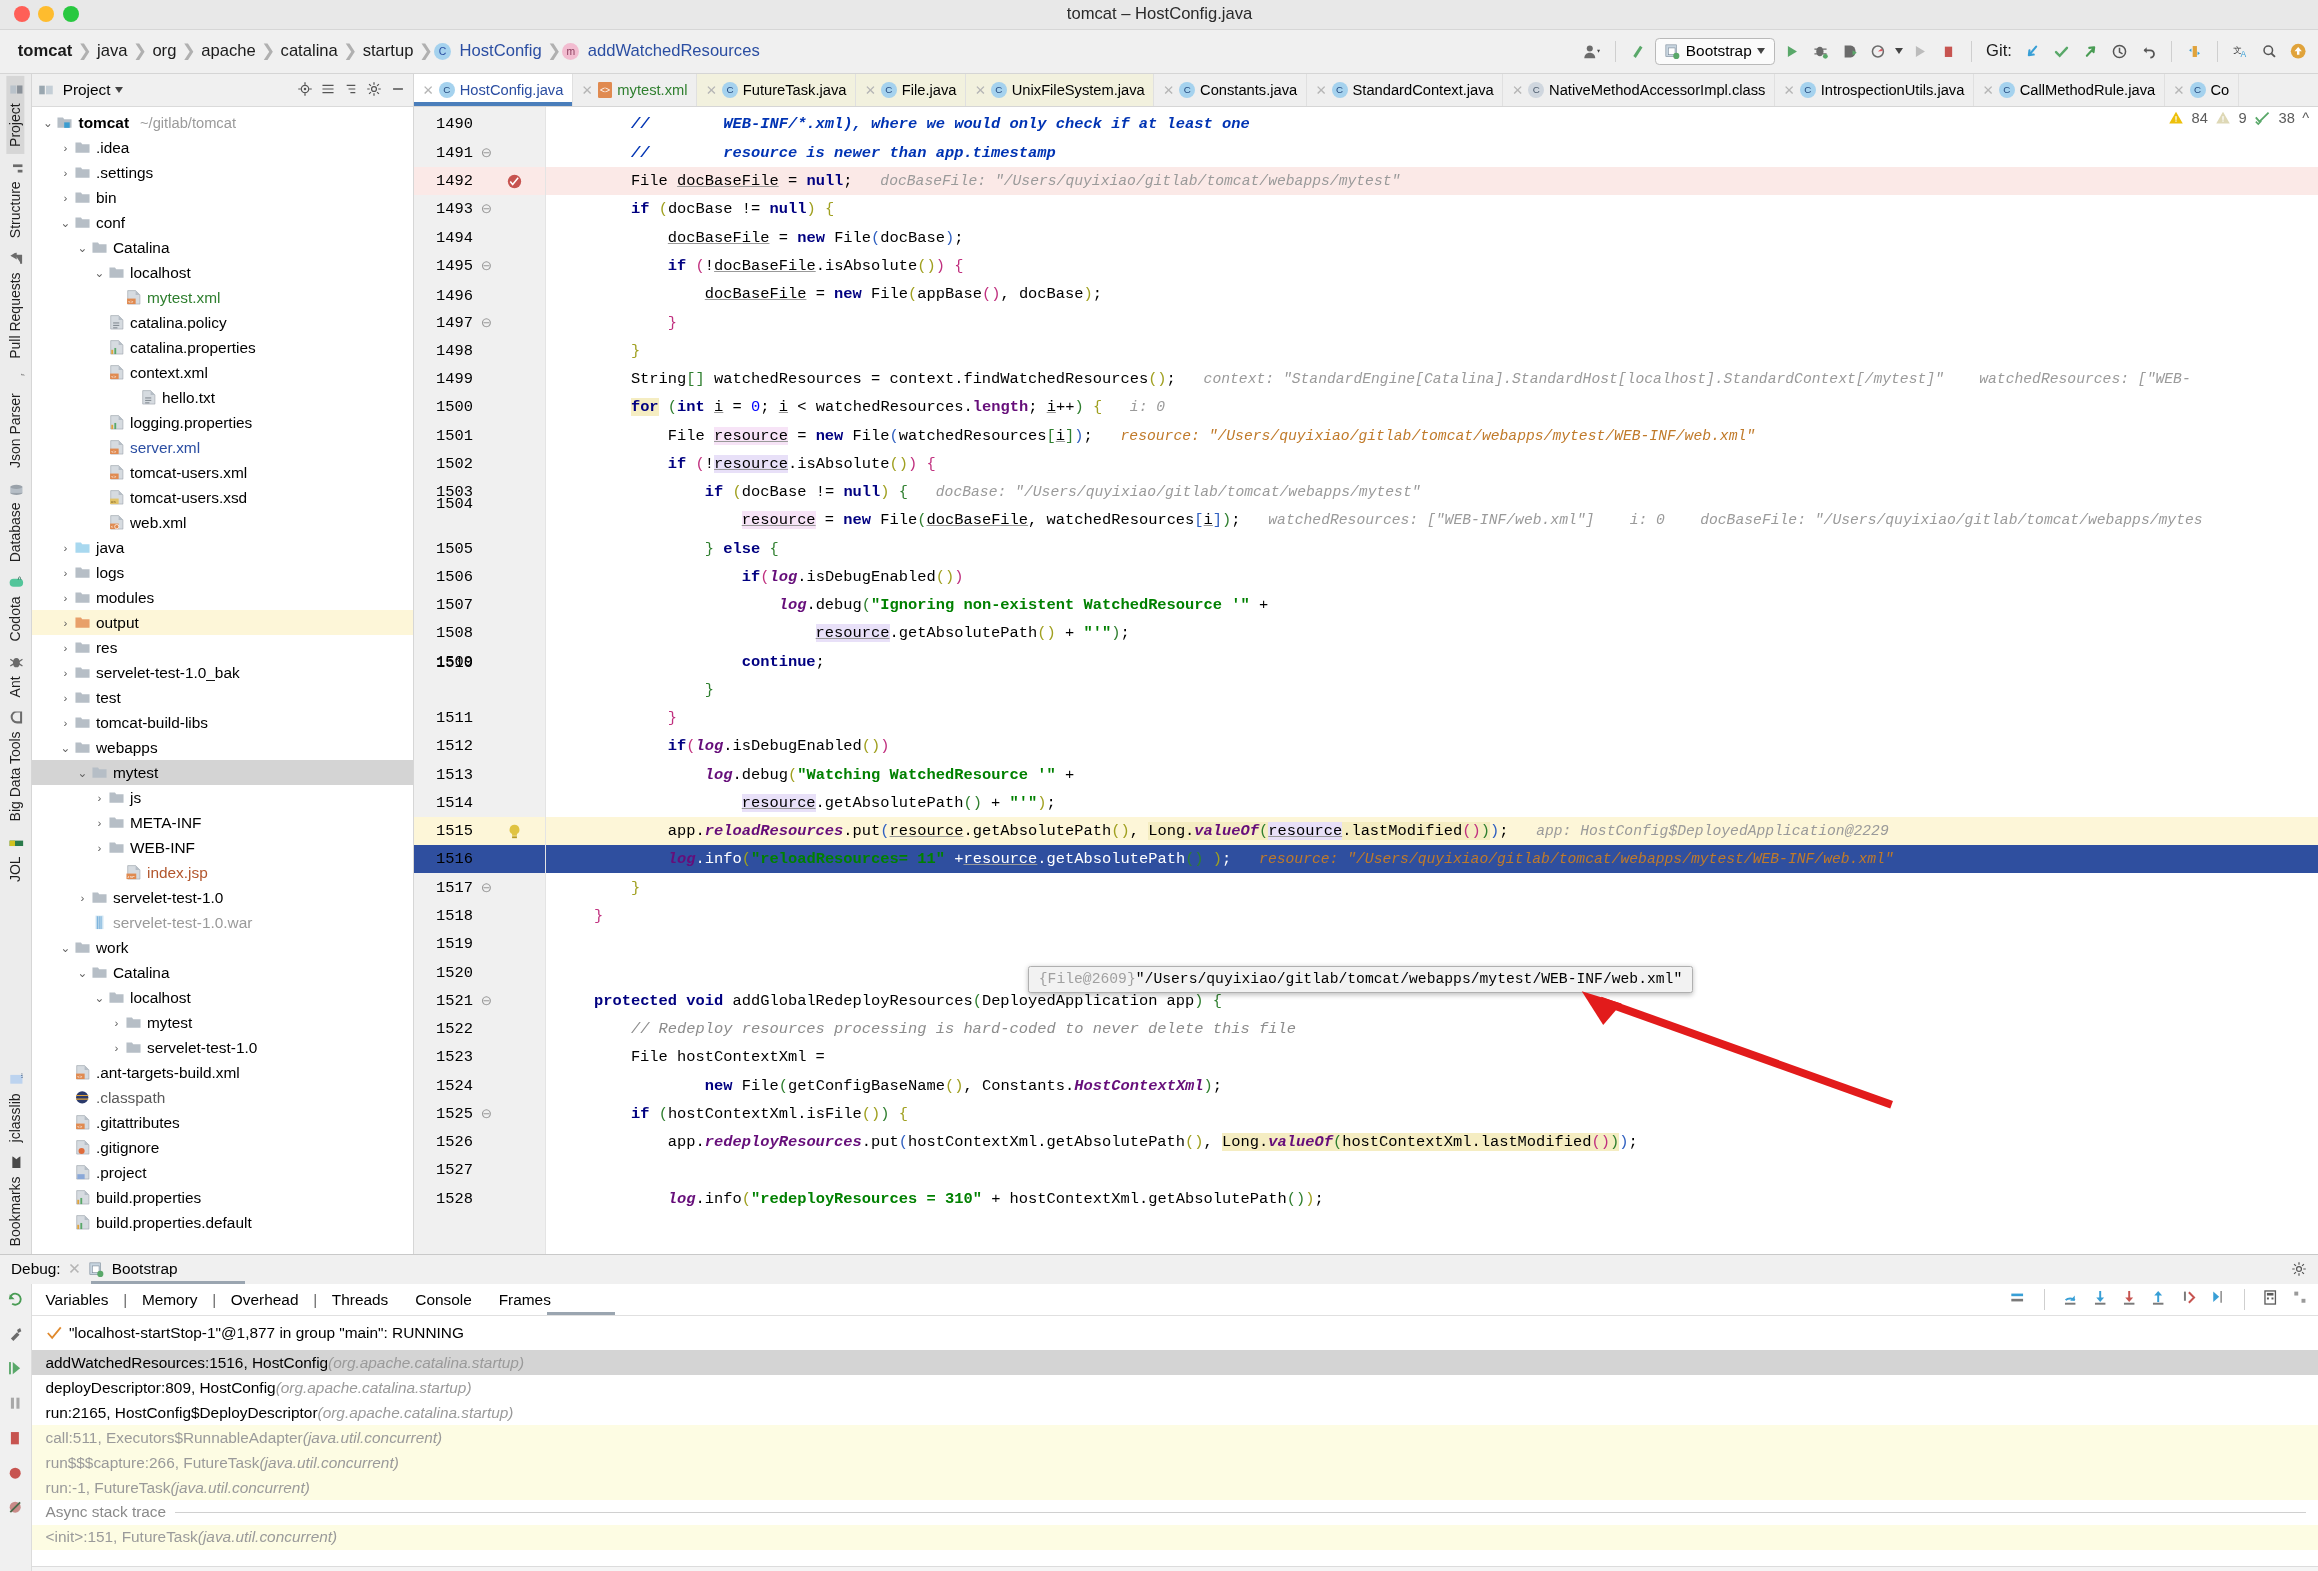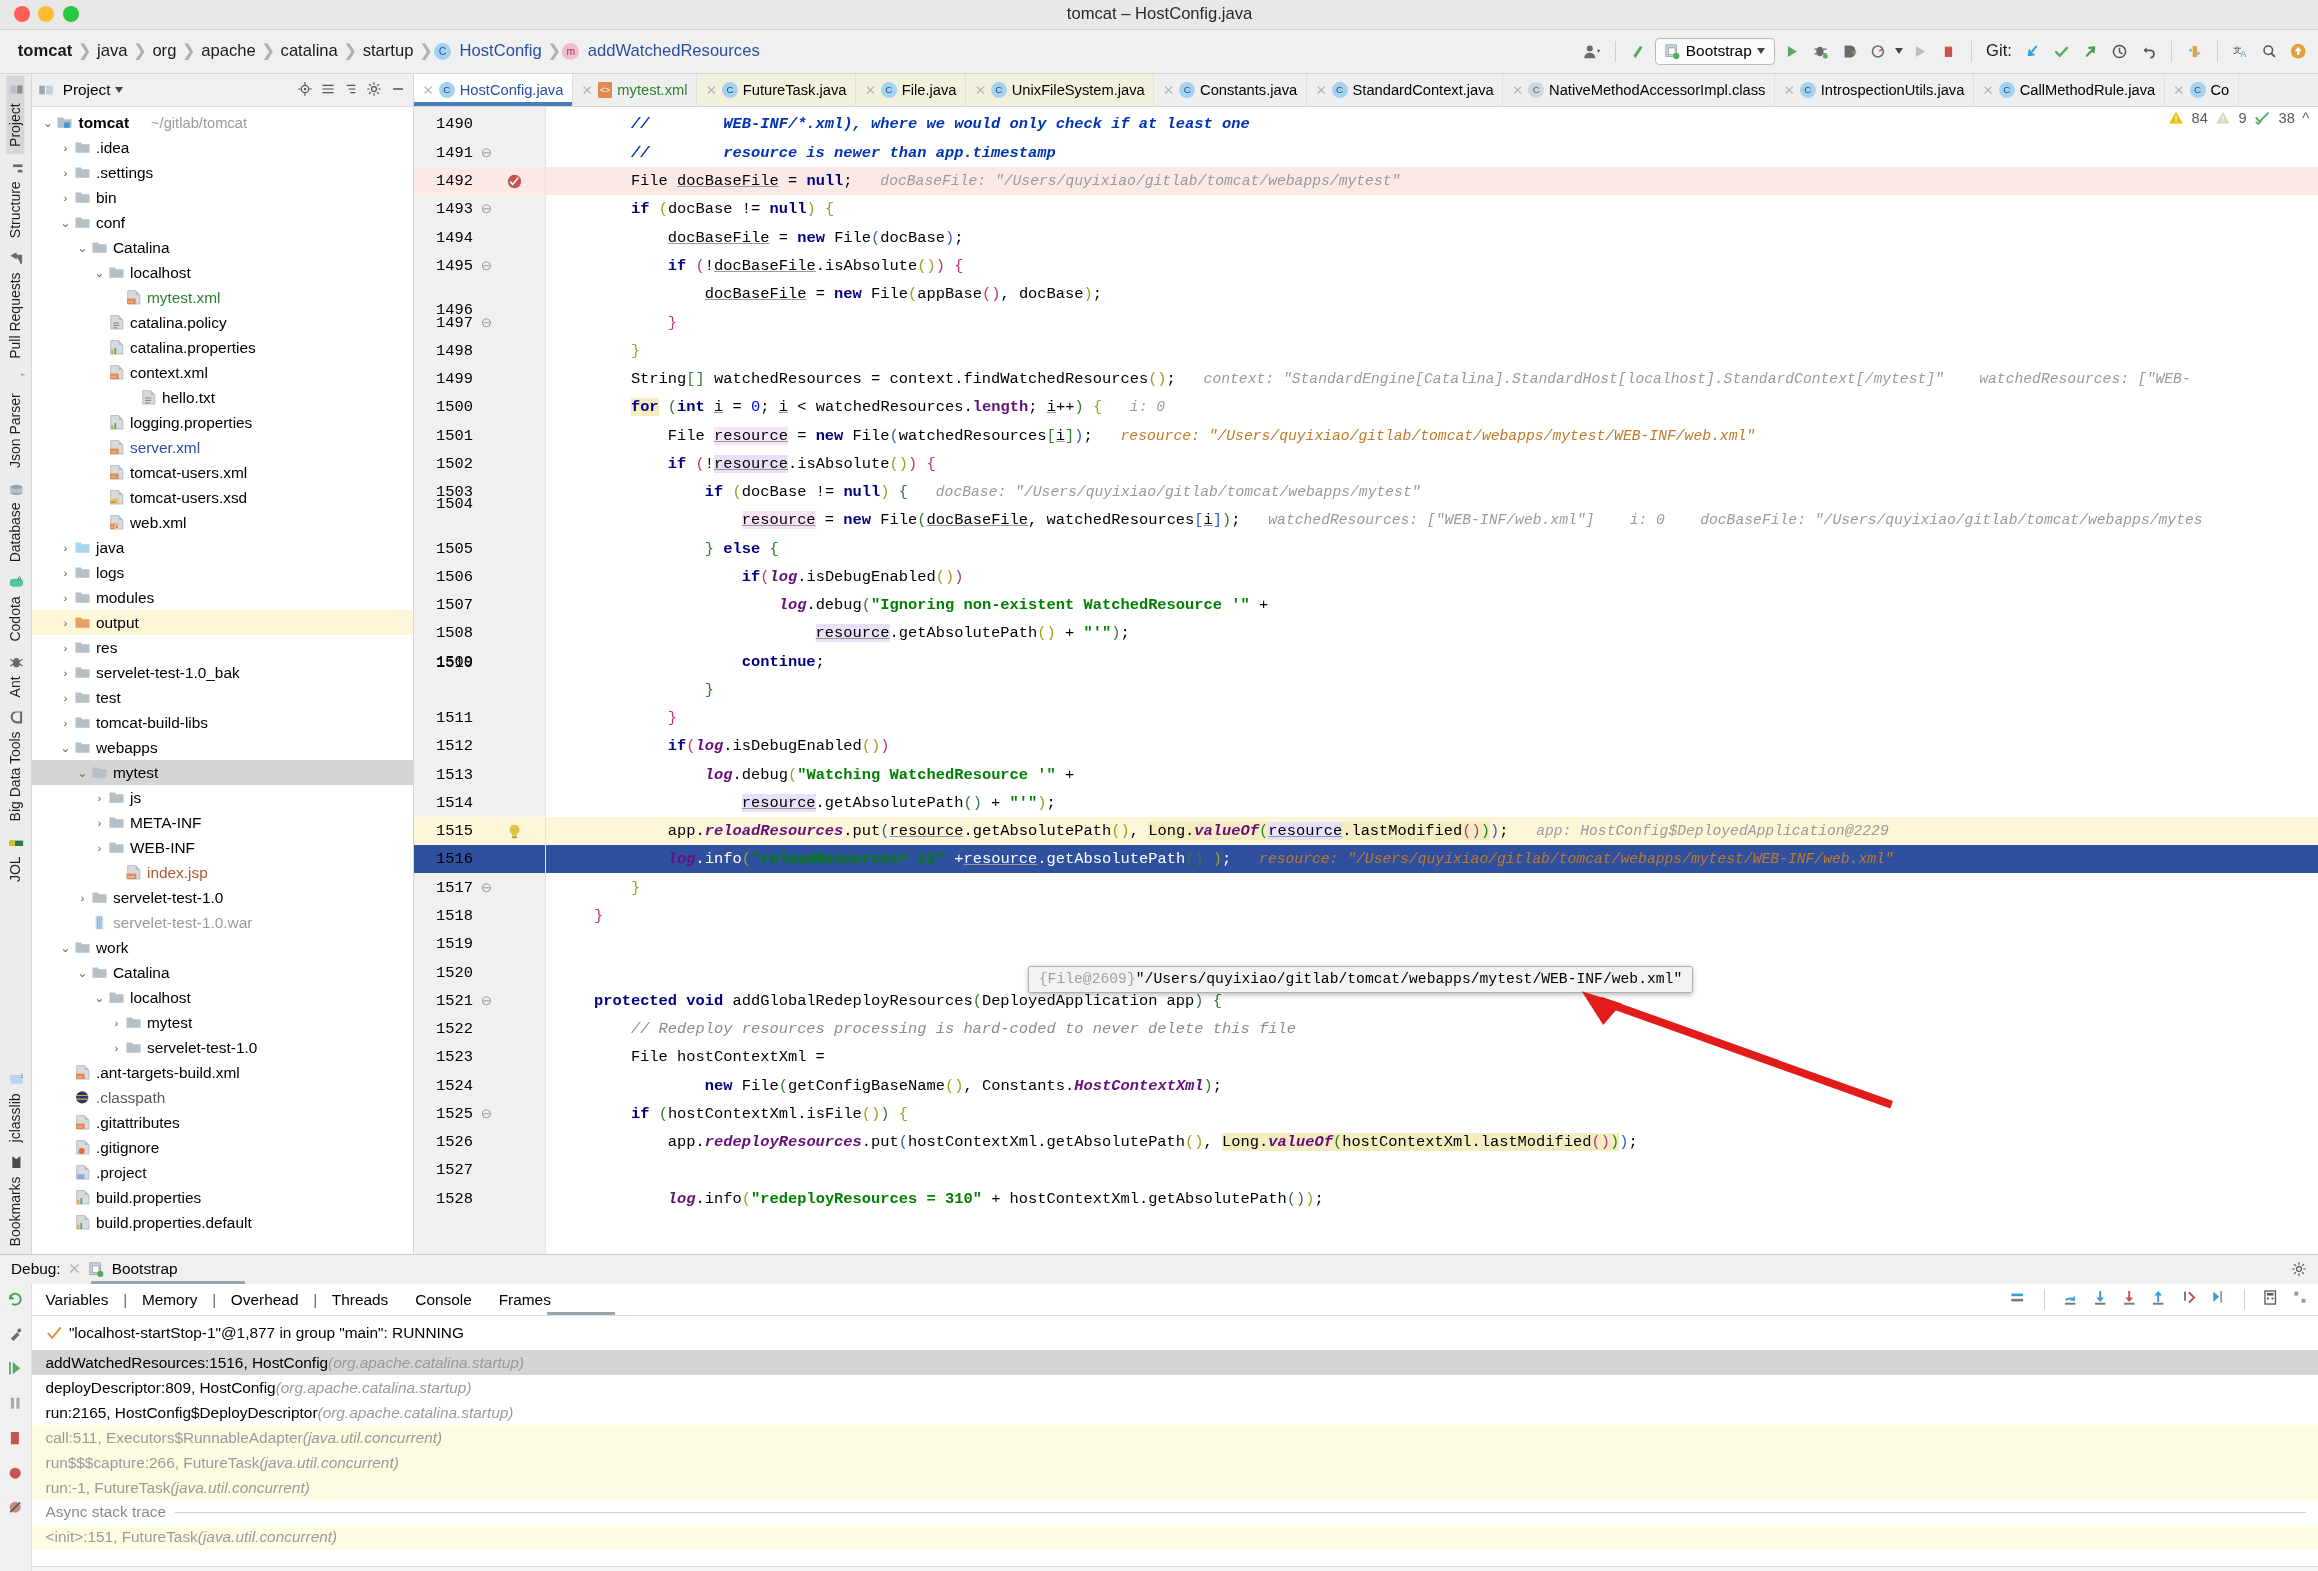--- a/index.html
+++ b/index.html
@@ -56,21 +56,21 @@
   .ptspacer{flex:1;}
   .ticon { width:18.4px;height:18.4px;display:inline-flex;align-items:center;justify-content:center; }
   .tree { flex:1; overflow:hidden; padding-top:3.7px; font-size:15.4px; }
   .row { height:25px; display:flex; align-items:center; white-space:nowrap; }
   .row.sel { background:#d4d4d4; }
   .row.hl { background:#fdf6d8; }
   .arrow { width:14.7px; text-align:center; color:#5b5b5b; font-size:11.7px; flex:none;}
   .ficon { width:18.4px; height:14.7px; flex:none; margin-right:4.9px; }
   .lbl { font-size:15.4px; }
   .lbl.b{font-weight:bold;}
-  .path { color:#9a9a9a; font-size:14.7px; margin-left:22px; }
+  .path { color:#9a9a9a; font-size:14.7px; margin-left:11px; }
 
   
   .editorcol { flex:1; display:flex; flex-direction:column; min-width:0; }
   .tabbar { height:33px; background:#efefef; display:flex; align-items:stretch;
     border-bottom:0.6px solid #d6d6d6; overflow:hidden; }
   .etab { display:flex; align-items:center; gap:4.9px; padding:0 8.6px; font-size:14.7px;
     border-right:0.6px solid #e0e0e0; white-space:nowrap; position:relative; }
   .etab.active { background:#fff; }
   .etab.active:after { content:""; position:absolute; left:0; right:0; bottom:0; height:3.1px; background:#4a7ebb; }
   .etab.group { background:#f2f1de; }
@@ -871,21 +871,21 @@
           <div class="lnum" style="top: 60px; line-height: 28px;">1492</div>
           <div style="position: absolute; left: 92px; top: 66px; width: 17px; height: 17px;"><svg width="17" height="17" viewBox="0 0 28 28">
               <circle cx="14" cy="14" r="11" fill="#c75450"></circle>
               <path d="M7 14l4 5 9-11" stroke="#fff" stroke-width="2.6" fill="none"></path>
             </svg></div>
           <div class="lnum" style="top: 88px; line-height: 28px;">1493</div>
           <div class="fold" style="top: 88px; line-height: 28px;">⊖</div>
           <div class="lnum" style="top: 117px; line-height: 28px;">1494</div>
           <div class="lnum" style="top: 145px; line-height: 28px;">1495</div>
           <div class="fold" style="top: 145px; line-height: 28px;">⊖</div>
-          <div class="lnum" style="top: 189px; line-height: 28px;">1496</div>
+          <div class="lnum" style="top: 175px; line-height: 28px;">1496</div>
           <div class="lnum" style="top: 202px; line-height: 28px;">1497</div>
           <div class="fold" style="top: 202px; line-height: 28px;">⊖</div>
           <div class="lnum" style="top: 230px; line-height: 28px;">1498</div>
           <div class="lnum" style="top: 258px; line-height: 28px;">1499</div>
           <div class="lnum" style="top: 286px; line-height: 28px;">1500</div>
           <div class="lnum" style="top: 315px; line-height: 28px;">1501</div>
           <div class="lnum" style="top: 343px; line-height: 28px;">1502</div>
           <div class="lnum" style="top: 371px; line-height: 28px;">1503</div>
           <div class="lnum" style="top: 383px; line-height: 28px; font-family: Liberation Mono, monospace;">1504</div>
           <div class="lnum" style="top: 428px; line-height: 28px;">1505</div>

